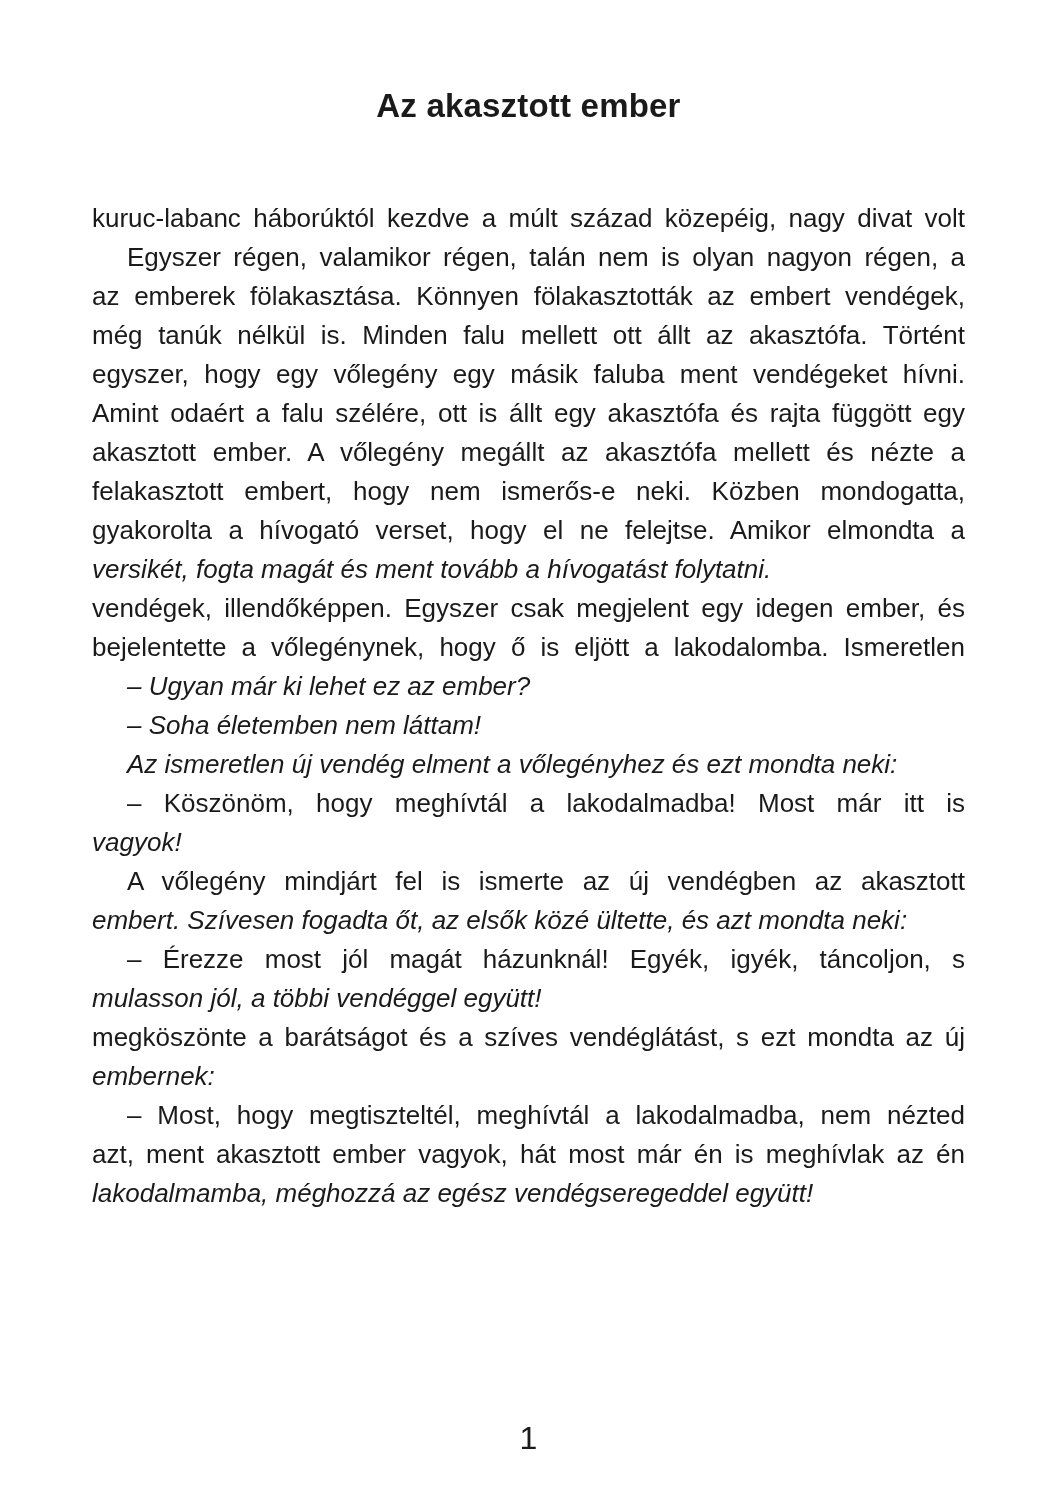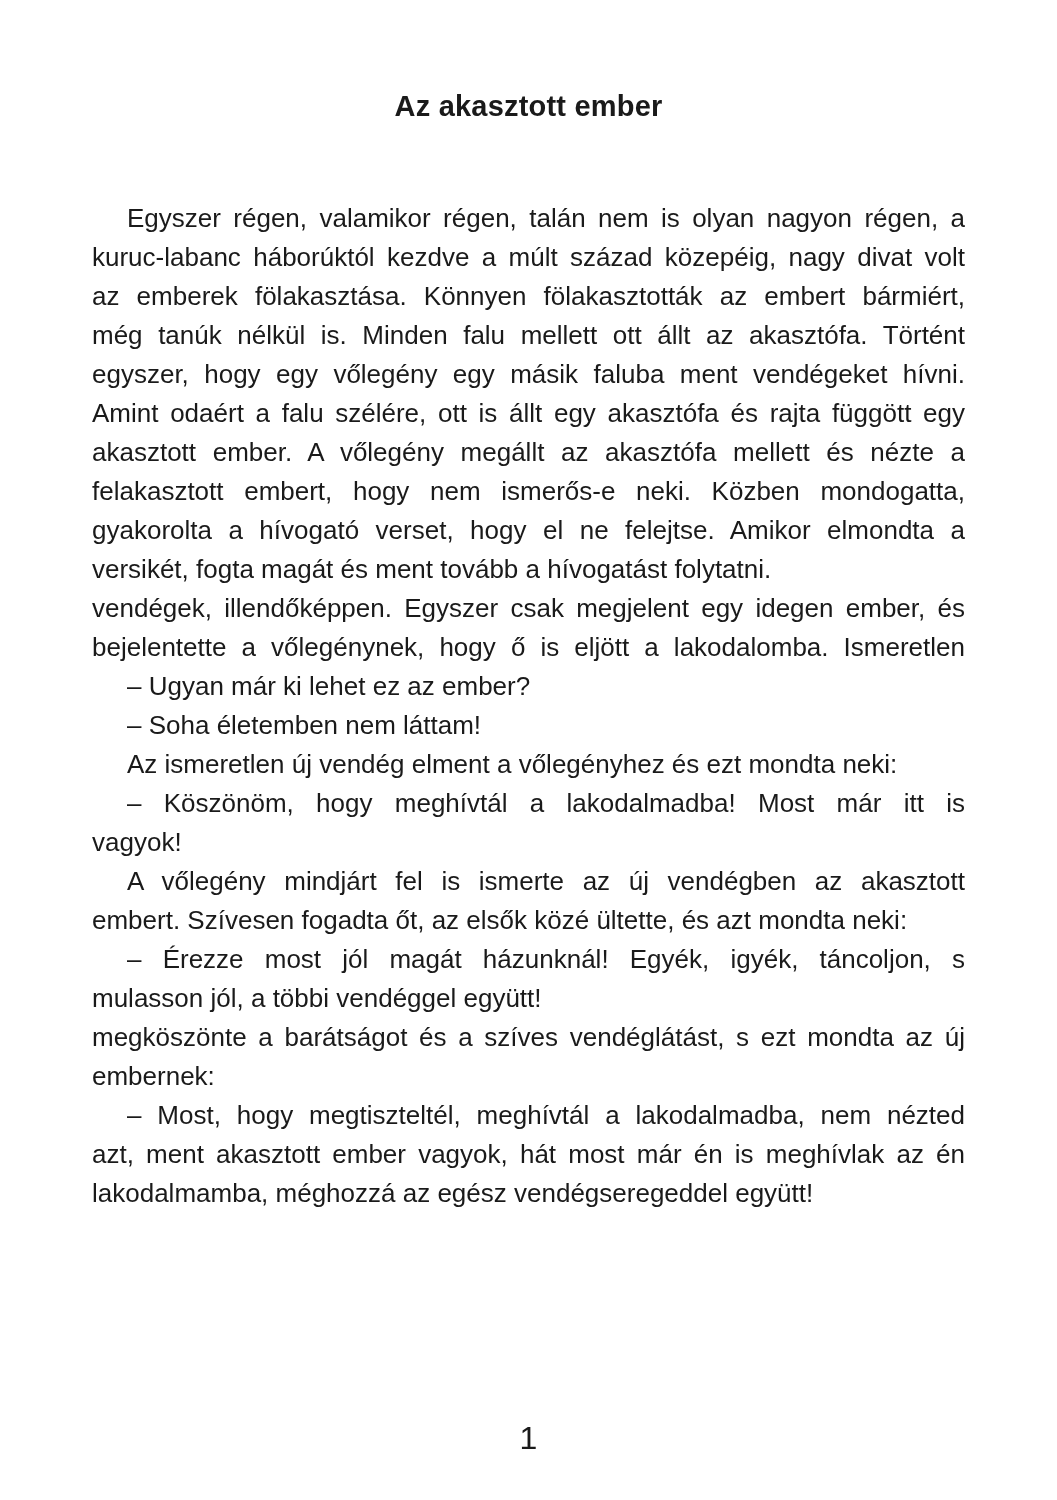--- a/index.html
+++ b/index.html
@@ -14,40 +14,41 @@
     margin: 0 auto;
     background: #ffffff;
     font-family: "Liberation Sans", sans-serif;
     color: #1a1a1a;
     overflow: hidden;
   }
   .title {
     margin: 0;
     padding-top: 88px;
     text-align: center;
-    font-size: 29px;
+    font-size: 33px;
     line-height: 36px;
     font-weight: 700;
     letter-spacing: 0.2px;
   }
   .body-text {
     margin: 75px 92px 0 92px;
     font-size: 26px;
     line-height: 39px;
   }
   .paragraph {
     margin: 0;
   }
   .line {
     text-align: justify;
     text-align-last: justify;
     white-space: normal;
   }
   .line.last {
     text-align-last: left;
+    font-style: italic;
   }
   .line.indent {
     text-indent: 35px;
   }
   .page-number {
     position: absolute;
     left: 0;
     right: 0;
     top: 1418px;
     text-align: center;
@@ -57,23 +58,23 @@
   }
 </style>
 </head>
 <body>
 
 <div class="page">
   <h1 class="title">Az akasztott ember</h1>
 
   <div class="body-text" id="body-container">
       <div class="paragraph">
+        <div class="line">kuruc-labanc háborúktól kezdve a múlt század közepéig, nagy divat volt</div>
         <div class="line indent">Egyszer régen, valamikor régen, talán nem is olyan nagyon régen, a</div>
-        <div class="line">kuruc-labanc háborúktól kezdve a múlt század közepéig, nagy divat volt</div>
-        <div class="line">az emberek fölakasztása. Könnyen fölakasztották az embert bármiért,</div>
+        <div class="line">az emberek fölakasztása. Könnyen fölakasztották az embert vendégek,</div>
         <div class="line">még tanúk nélkül is. Minden falu mellett ott állt az akasztófa. Történt</div>
         <div class="line">egyszer, hogy egy vőlegény egy másik faluba ment vendégeket hívni.</div>
         <div class="line">Amint odaért a falu szélére, ott is állt egy akasztófa és rajta függött egy</div>
         <div class="line">akasztott ember. A vőlegény megállt az akasztófa mellett és nézte a</div>
         <div class="line">felakasztott embert, hogy nem ismerős-e neki. Közben mondogatta,</div>
         <div class="line">gyakorolta a hívogató verset, hogy el ne felejtse. Amikor elmondta a</div>
         <div class="line last">versikét, fogta magát és ment tovább a hívogatást folytatni.</div>
       </div>
       <div class="paragraph">
         <div class="line">vendégek, illendőképpen. Egyszer csak megjelent egy idegen ember, és</div>

